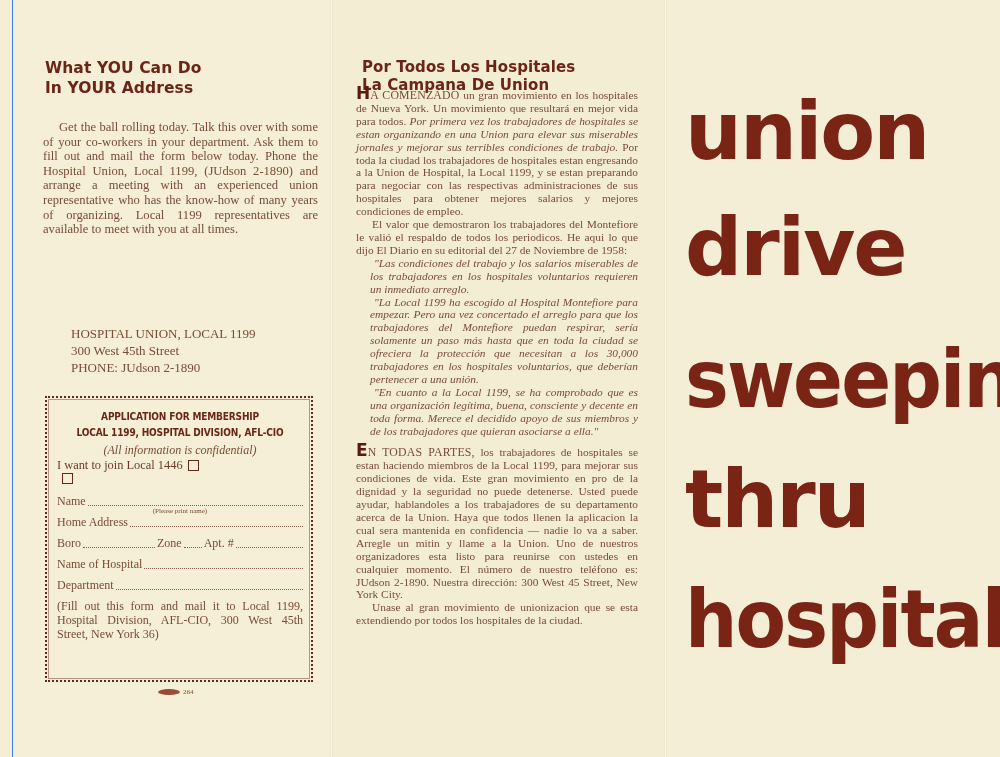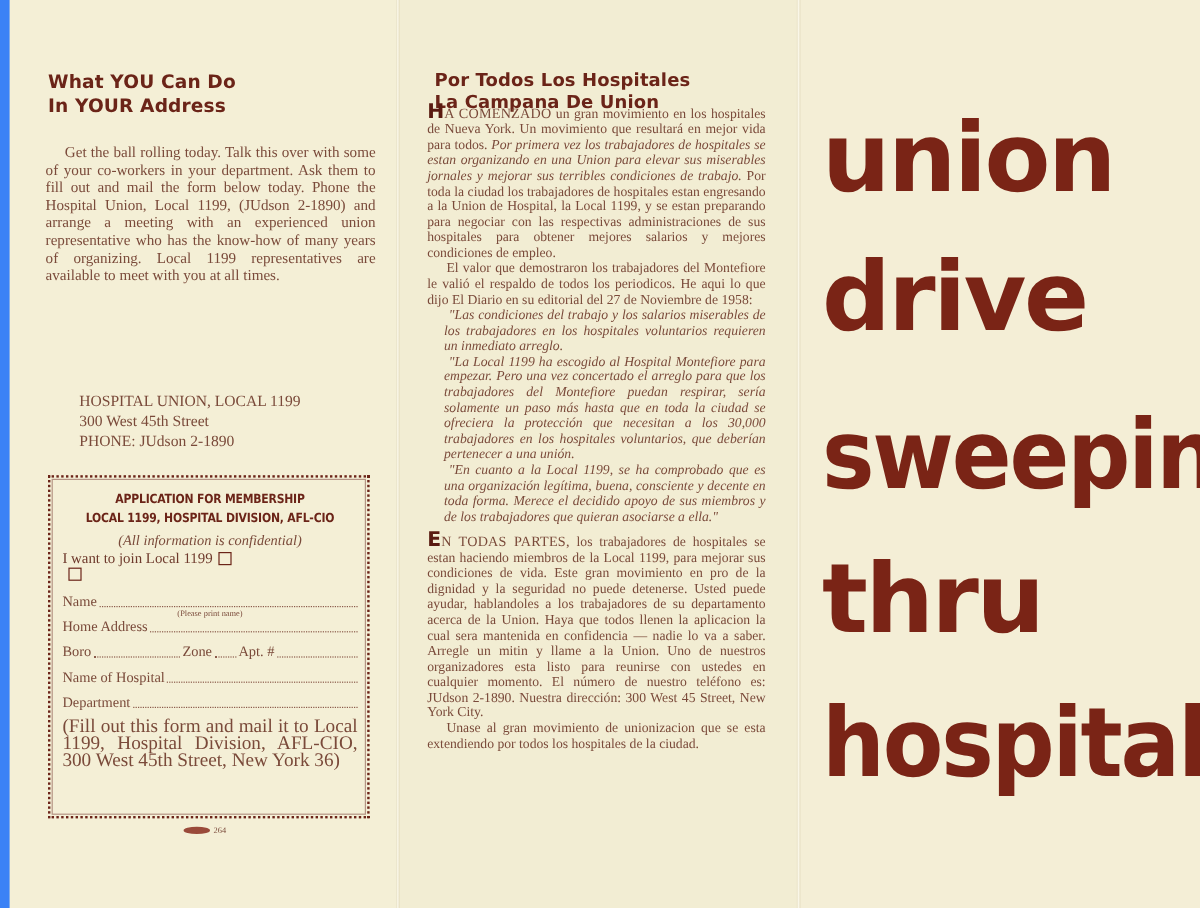--- a/index.html
+++ b/index.html
@@ -7,21 +7,21 @@
     width:1000px; height:757px; overflow:hidden;
     background:#efe9cf;
     font-family:"Liberation Serif", serif;
     color:#6e3a2c;
   }
   .sheet {
     position:relative; width:1000px; height:757px;
     background:#f3eed5;
   }
   .panel { position:absolute; top:0; height:757px; box-sizing:border-box; }
-  .p1 { left:0; width:332px; background:#f4efd6; border-left:8px solid #3b82f6; }
+  .p1 { left:12px; width:332px; background:#f4efd6; border-left:1px solid #3b82f6; }
   .p2 { left:332px; width:334px; background:#f2edd3; }
   .p3 { left:666px; width:334px; background:#f4eed6; }
   .fold { position:absolute; top:0; width:3px; height:757px; background:linear-gradient(to right,#e6dfc2,#fbf8ea,#e3dbbd); }
   .fold.f1 { left:330px; }
   .fold.f2 { left:664px; }
 
   .heading {
     font-family:"DejaVu Sans", sans-serif; font-weight:bold;
     color:#6b2418; font-size:15.5px; line-height:20px; letter-spacing:0.1px;
   }
@@ -42,21 +42,21 @@
     outline:1px solid #b49484; outline-offset:-4px;
   }
   .form-title { font-family:"DejaVu Sans", sans-serif; font-weight:bold; font-size:10.5px; text-align:center; color:#6b2418; line-height:16px; letter-spacing:-0.2px; transform:scaleX(0.86); }
   .form-note { font-style:italic; text-align:center; font-size:12px; color:#7a4a3a; margin-top:3px; }
   .check-row { font-size:12.4px; line-height:15px; color:#6e3a2c; display:flex; align-items:center; }
   .checkbox { display:inline-block; width:9px; height:9px; border:1.4px solid #6b2418; margin-left:5px; cursor:pointer; }
   .field { font-size:12px; color:#7a4a3a; display:flex; align-items:flex-end; height:21px;text-align:center; }
   .field .line { flex:1; border-bottom:1px dotted #8a5a4a; margin-left:2px; margin-bottom:3px; height:10px; }
   .field .seg { border-bottom:1px dotted #8a5a4a; margin:0 2px 3px 2px; height:10px; }
   .hint { font-size:7px; text-align:center; color:#7a4a3a; margin-top:-2px; height:8px; }
-  .form-footer { font-size:16px; line-height:14px; color:#7a4a3a; margin-top:6px; }
+  .form-footer { font-size:12px; line-height:14px; color:#7a4a3a; margin-top:6px; }
   .union-bug { position:absolute; left:145px; top:688px; display:flex; align-items:center; font-size:7px; color:#7a4a3a; }
   .union-bug .mark { width:22px; height:6px; background:#9a4a3a; border-radius:50%; margin-right:3px; }
 
   
   .p2 .heading { position:absolute; left:30px; top:58px; width:280px; font-size:15px; line-height:18px; }
   .p2 .col { position:absolute; left:24px; width:282px; }
   .p2 .body-text { font-size:11.4px; line-height:12.9px; }
   .dropcap { font-family:"DejaVu Sans", sans-serif; font-weight:bold; font-size:17px; color:#5a1a10; line-height:11px; }
   .smallcaps { font-size:11.8px; letter-spacing:0.2px; }
   .quote { font-style:italic; padding-left:14px; }
@@ -87,21 +87,21 @@
       <div>PHONE: JUdson 2-1890</div>
     </div>
 
     <div class="form">
       <div class="form-title">
         <div>APPLICATION FOR MEMBERSHIP</div>
         <div style="white-space:nowrap;margin-left:-14px;margin-right:-14px">LOCAL 1199, HOSPITAL DIVISION, AFL-CIO</div>
       </div>
       <div class="form-note">(All information is confidential)</div>
       <div class="check-row">
-        <span>I want to join Local 1199</span>
+        <span>I want to join Local 1446</span>
         <span class="checkbox"></span>
       </div>
       <div class="check-row">
         <span class="checkbox"></span>
       </div>
       <div class="field" style="margin-top:4px">
         <span>Name</span>
           <span class="line"></span>
       </div>
       <div class="hint">(Please print name)</div>

